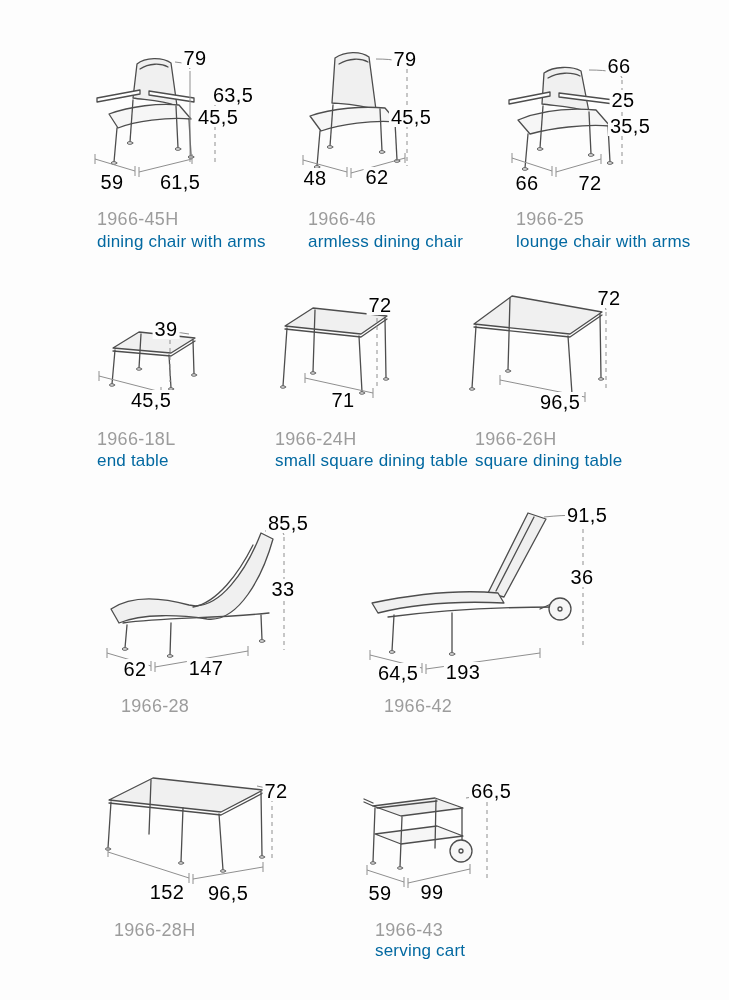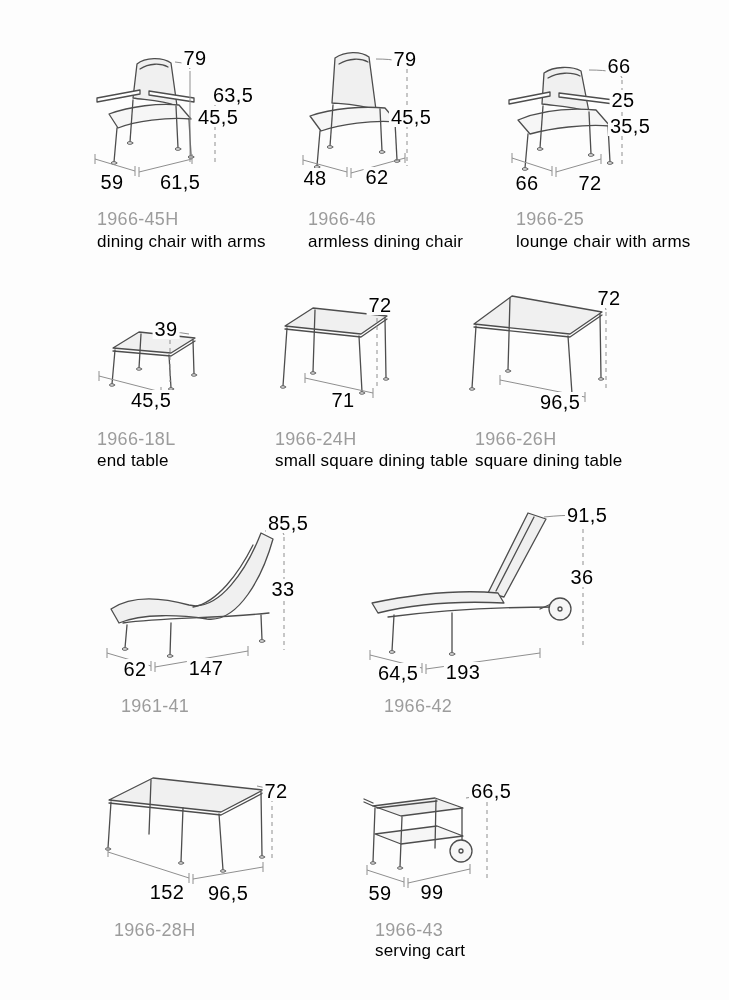--- a/index.html
+++ b/index.html
@@ -12,21 +12,21 @@
   .dim{
     position:absolute;transform:translate(-50%,-50%);
     font-size:20px;color:#000000;background:#fdfdfd;padding:0 2px;
     white-space:nowrap;line-height:1;letter-spacing:.3px;
   }
   .code{
     position:absolute;font-size:18px;color:#9c9c9c;line-height:1.1;
     white-space:nowrap;letter-spacing:.3px;
   }
   .pname{
-    position:absolute;font-size:17px;color:#000000;line-height:1.1;
+    position:absolute;font-size:17px;color:#0369a1;line-height:1.1;
     white-space:nowrap;letter-spacing:.2px;
   }
   .art{stroke:#4d4d4d;stroke-width:1.3;fill:none;stroke-linecap:round;stroke-linejoin:round;}
   .fillA{fill:#f0f0f0;} .fillB{fill:#f6f6f6;} .fillW{fill:#ffffff;}
   .foot{fill:#dddddd;stroke:#4d4d4d;stroke-width:.8;}
   .dimln{stroke:#8f8f8f;stroke-width:1;fill:none;}
   .dash{stroke-dasharray:4,4;}
 </style>
 </head>
 <body>
@@ -247,21 +247,21 @@
           <path d="M61,156 L61,166"></path>
         <path d="M65,162 L158,146"></path>
           <path d="M65,157 L65,167"></path>
           <path d="M158,141 L158,151"></path>
       </g>
     </svg>
     <span class="dim" style="left:198px;top:18px">85,5</span>
     <span class="dim" style="left:193px;top:84px">33</span>
     <span class="dim" style="left:45px;top:164px">62</span>
     <span class="dim" style="left:116px;top:163px">147</span>
-    <span class="code" style="left:31px;top:192px">1961-41</span>
+    <span class="code" style="left:31px;top:192px">1966-28</span>
   </div>
 
   <div class="cell" style="left:355px;top:505px;width:285px;height:235px">
     <svg width="285" height="235" viewBox="0 0 285 235">
       <g class="art">
         <path class="fillA" d="M133,88 L173,8 L191,14 L149,92 Z"></path>
         <path d="M141,86 L179,12"></path>
         <path class="fillA" d="M17,98 C65,88 110,85 143,88 L149,98 C109,96 63,98 23,108 Z"></path>
         <path d="M33,112 C95,104 155,102 201,102"></path>
         <path d="M39,110 L37,146"></path>

